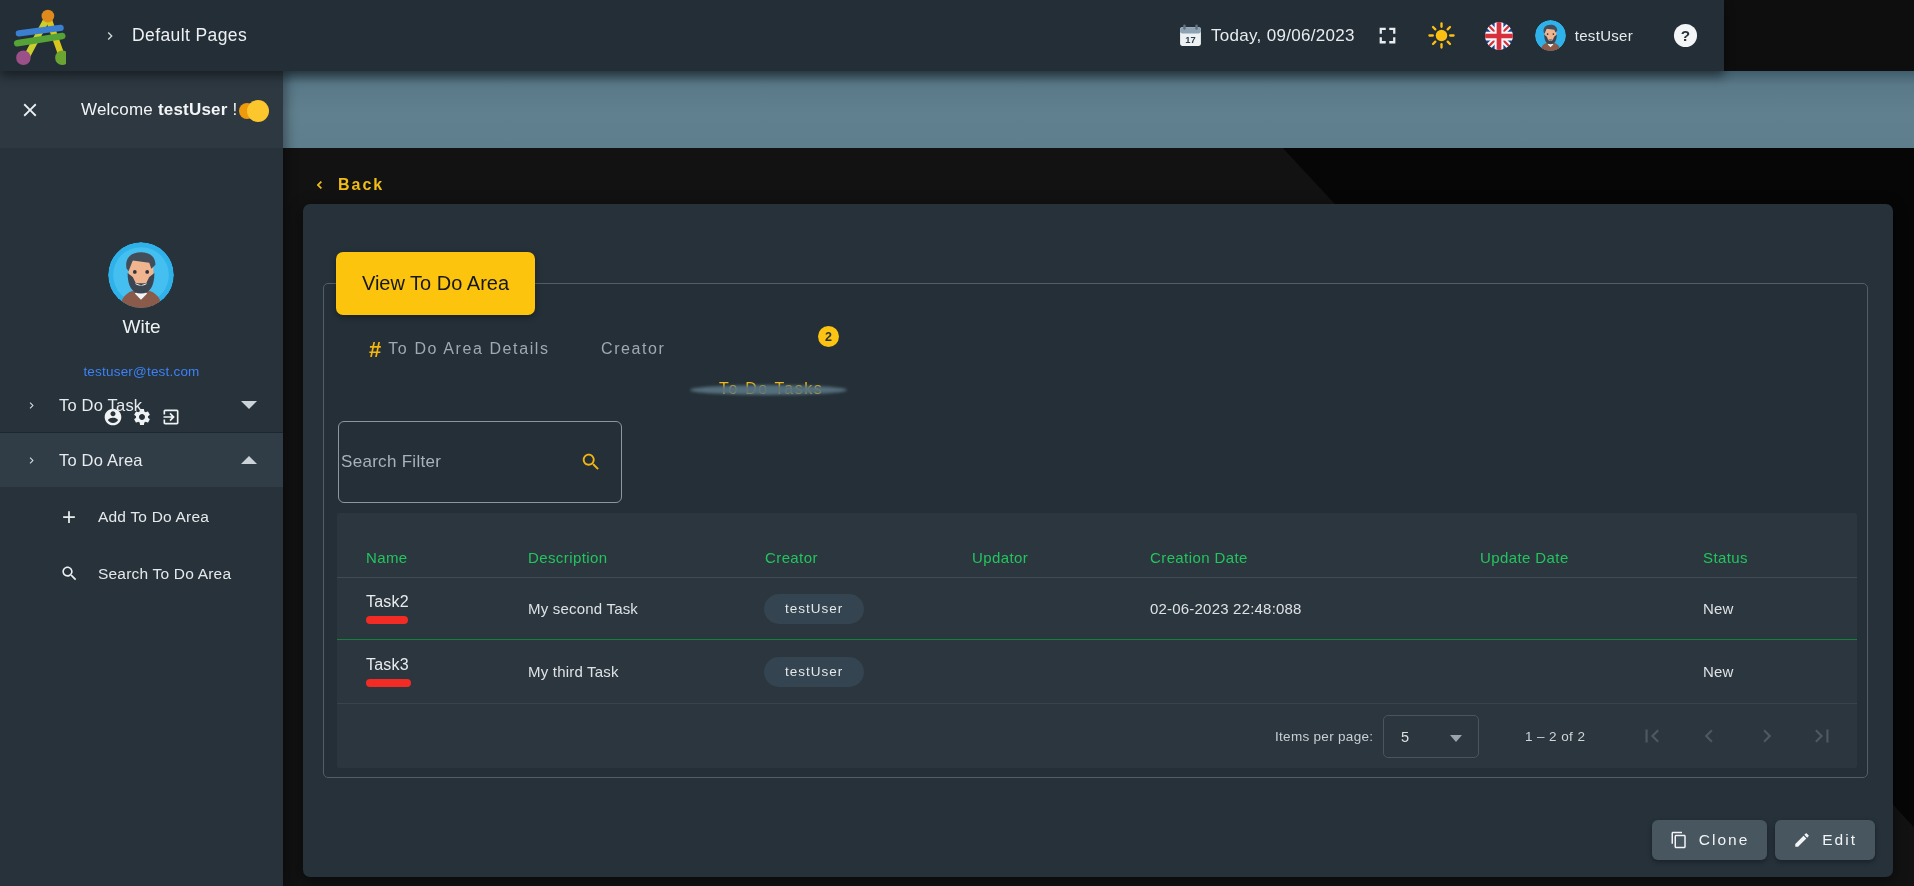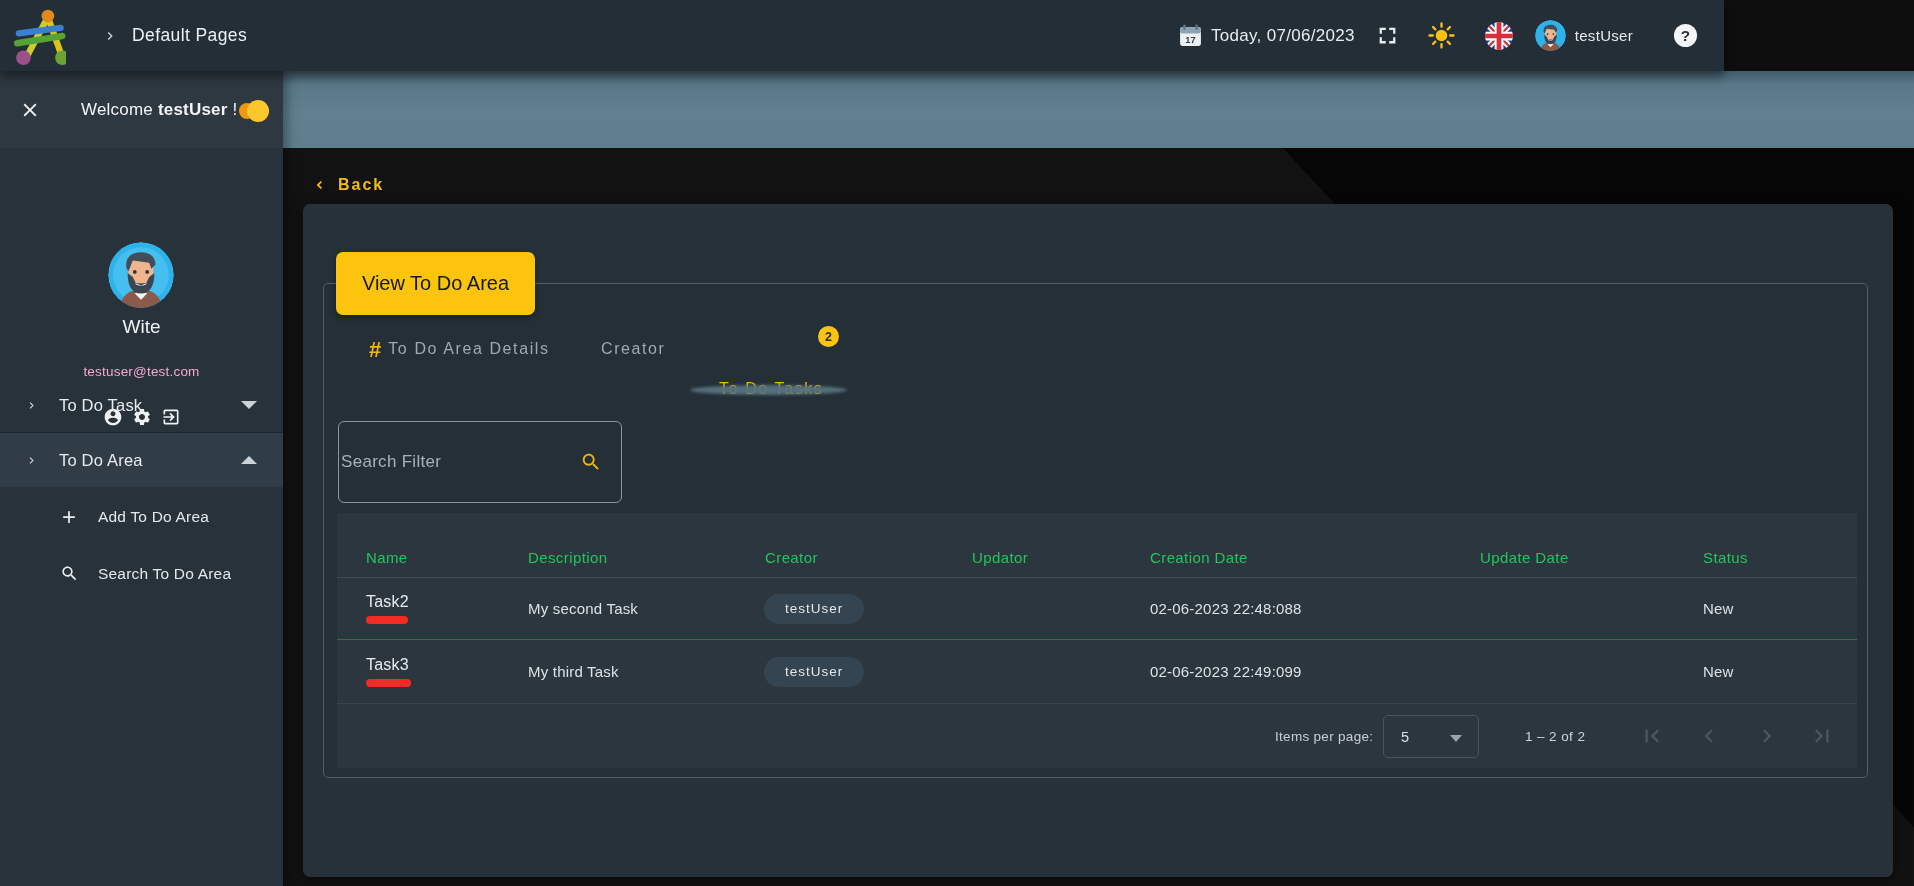--- a/index.html
+++ b/index.html
@@ -56,21 +56,21 @@
   }
   .sb-close{ width:22px; height:22px; margin-left:19px; flex:0 0 auto; }
   .sb-welcome{ margin-left:40px; font-size:17px; color:#f2f4f6; letter-spacing:.2px; white-space:nowrap; }
   .sb-welcome b{ font-weight:700; }
   .sb-toggle{ position:absolute; right:12px; top:50%; transform:translateY(-50%); width:34px; height:24px; }
   .sb-toggle .back-dot{ position:absolute; left:2px; top:5px; width:16px; height:16px; border-radius:50%; background:#ef9a0c; }
   .sb-toggle .front-dot{ position:absolute; right:2px; top:2px; width:22px; height:22px; border-radius:50%; background:#fcc62d; }
 
   .sb-avatar{ position:absolute; left:108px; top:171px; width:66px; height:66px; border-radius:50%; overflow:hidden; }
   .sb-name{ position:absolute; left:0; top:245px; width:283px; text-align:center; font-size:19px; color:#eff2f3; }
-  .sb-email{ position:absolute; left:0; top:293px; width:283px; text-align:center; font-size:13.5px; color:#f9a8d4; letter-spacing:.2px; }
+  .sb-email{ position:absolute; left:0; top:293px; width:283px; text-align:center; font-size:13.5px; color:#3b82f6; letter-spacing:.2px; }
   .sb-iconrow{ position:absolute; left:0; top:336px; width:283px; display:flex; justify-content:center; gap:9px; }
   .sb-iconrow svg{ width:20px; height:20px; }
   .sb-divider{ position:absolute; left:0; top:378px; width:283px; height:1px; background:#1d262d; }
 
   .nav-row{ position:absolute; left:0; width:283px; height:54px; display:flex; align-items:center; cursor:pointer; }
   .nav-row .lchev{ width:13px; height:13px; margin-left:25px; }
   .nav-row .nav-label{ margin-left:21px; font-size:16.5px; color:#e9ecee; letter-spacing:.2px; }
   .caret-down{ position:absolute; right:26px; width:0; height:0; border-left:8px solid transparent; border-right:8px solid transparent; border-top:8px solid #ccd3d8; }
   .caret-up{ position:absolute; right:26px; width:0; height:0; border-left:8px solid transparent; border-right:8px solid transparent; border-bottom:8px solid #ccd3d8; }
   .nav-sel{ background:#303c46; }
@@ -203,21 +203,21 @@
 
     <div class="topbar-right">
       <div class="date-wrap clickable">
         <svg class="cal-icon" viewBox="0 0 24 24">
           <rect x="2" y="4" width="20" height="18" rx="2" fill="#edf1f4"></rect>
           <rect x="2" y="4" width="20" height="6" rx="2" fill="#8da3b4"></rect>
           <rect x="5" y="1.5" width="2.4" height="5" rx="1.2" fill="#5d7384"></rect>
           <rect x="16.6" y="1.5" width="2.4" height="5" rx="1.2" fill="#5d7384"></rect>
           <text x="12" y="19" font-size="9" font-weight="bold" fill="#33414c" text-anchor="middle" font-family="Liberation Sans, sans-serif">17</text>
         </svg>
-        <span class="date-text">Today, 07/06/2023</span>
+        <span class="date-text">Today, 09/06/2023</span>
       </div>
       <div class="tb-gap22"></div>
       <svg class="fs-icon clickable" viewBox="0 0 24 24">
         <path d="M3 3h7v2.6H5.6V10H3zM14 3h7v7h-2.6V5.6H14zM3 14h2.6v4.4H10V21H3zM18.4 14H21v7h-7v-2.6h4.4z" fill="#e9edf0"></path>
       </svg>
       <div class="tb-gap30"></div>
       <svg class="sun-icon clickable" viewBox="0 0 28 28">
         <circle cx="14" cy="14" r="6" fill="#fcc013"></circle>
         <g stroke="#fcc013" stroke-width="2.4" stroke-linecap="round">
           <line x1="14" y1="1.5" x2="14" y2="5"></line>
@@ -420,21 +420,20 @@
         <div class="trow trow2">
           <span class="td td-name col-name">
             <span class="nm">Task3</span>
             <span class="red-bar" style="width:45px"></span>
           </span>
           <span class="td col-desc">My third Task</span>
           <span class="td col-creator">
               <span class="chip">testUser</span>
             </span>
           <span class="td col-updator"></span>
-          <span class="td col-cdate">02-06-2023 22:49:099</span>
           <span class="td col-udate"></span>
           <span class="td col-status">New</span>
         </div>
 
         <div class="tfoot">
           <span class="ipp-label">Items per page:</span>
           <div class="ipp-select">
             <span class="ipp-value">5</span>
             <span class="ipp-caret"></span>
           </div>
@@ -456,15 +455,29 @@
           </span>
           <span class="pg-btn pg-last">
             <svg viewBox="0 0 24 24">
                 <path d="M5.59 7.41L10.18 12l-4.59 4.59L7 18l6-6-6-6zM16 6h2v12h-2z" fill="#4d585f"></path>
               </svg>
           </span>
         </div>
       </div>
     </div>
 
+    <div class="actions">
+      <button class="act-btn">
+        <svg viewBox="0 0 24 24">
+          <path d="M16 1H4c-1.1 0-2 .9-2 2v14h2V3h12V1zm3 4H8c-1.1 0-2 .9-2 2v14c0 1.1.9 2 2 2h11c1.1 0 2-.9 2-2V7c0-1.1-.9-2-2-2zm0 16H8V7h11v14z" fill="#f2f4f6"></path>
+        </svg>
+        <span>Clone</span>
+      </button>
+      <button class="act-btn">
+        <svg viewBox="0 0 24 24">
+          <path d="M3 17.25V21h3.75L17.81 9.94l-3.75-3.75L3 17.25zM20.71 7.04c.39-.39.39-1.02 0-1.41l-2.34-2.34c-.39-.39-1.02-.39-1.41 0l-1.83 1.83 3.75 3.75 1.87-1.83z" fill="#f2f4f6"></path>
+        </svg>
+        <span>Edit</span>
+      </button>
+    </div>
   </div>
 
 </div>
 
 </body></html>

